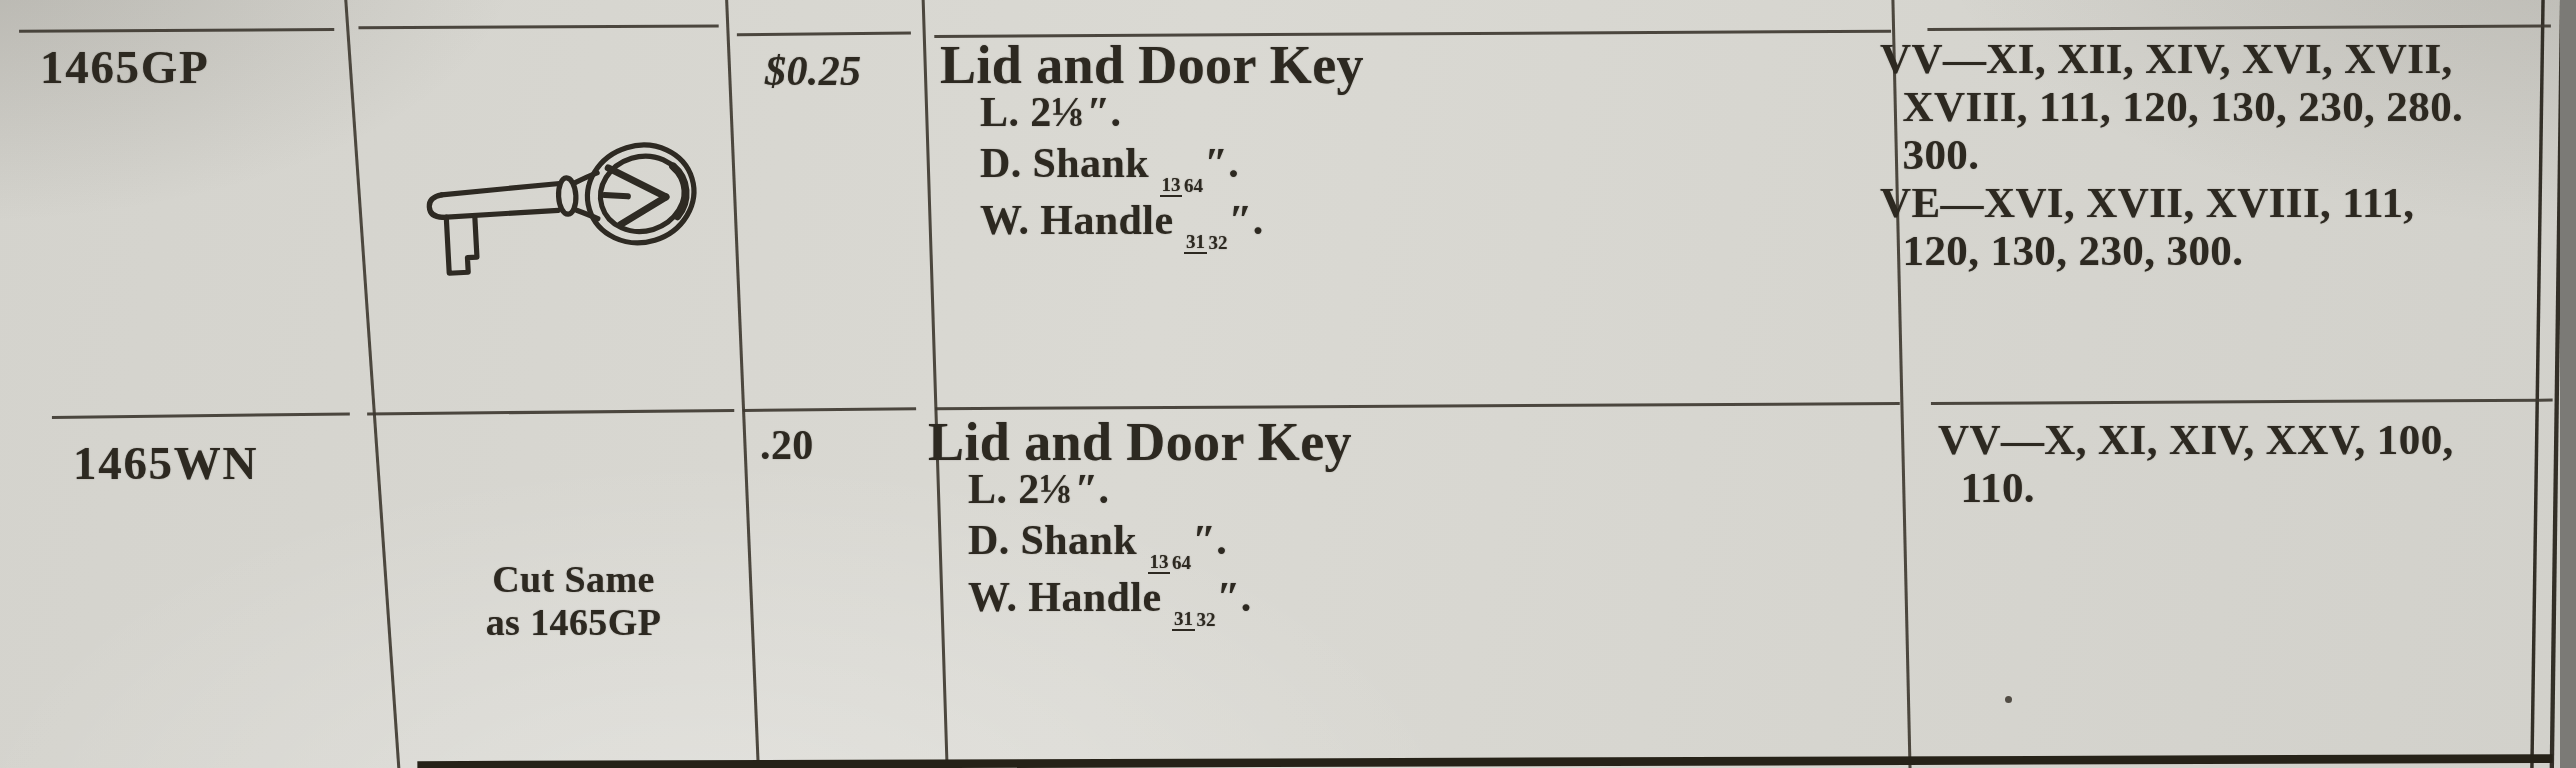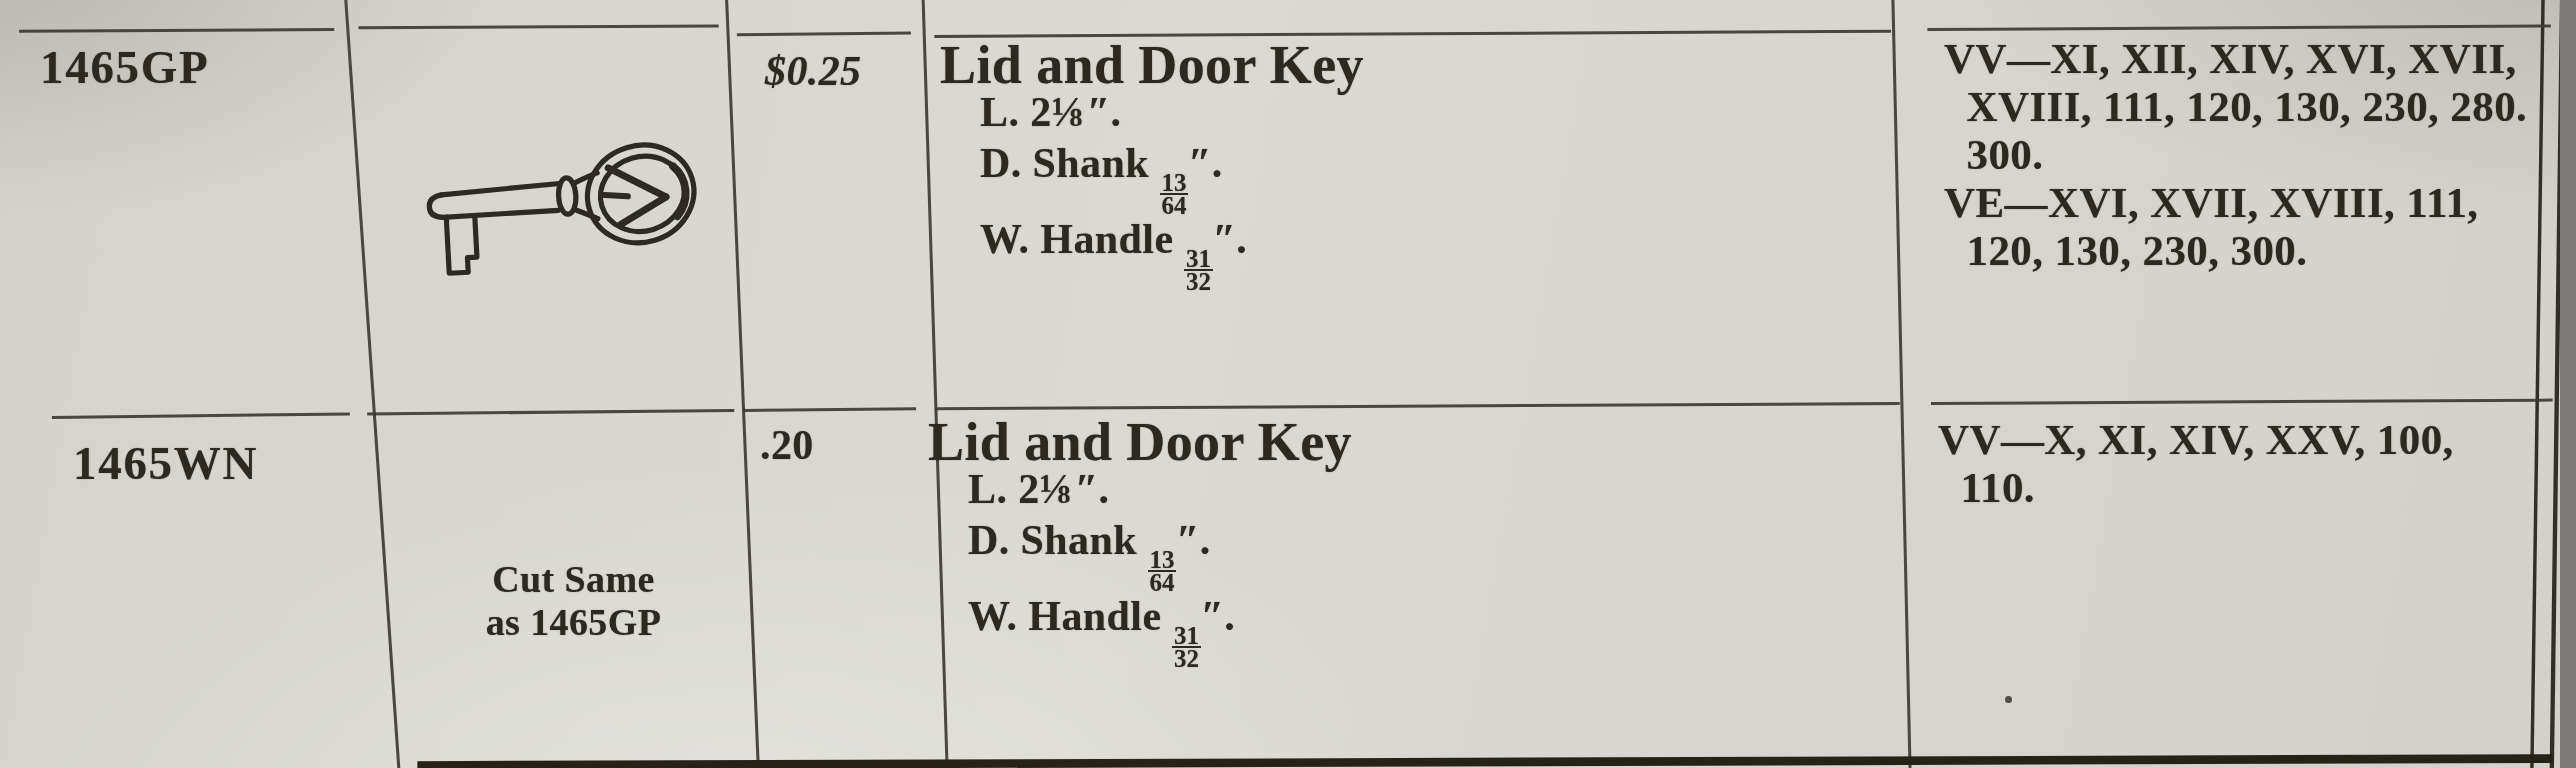--- a/index.html
+++ b/index.html
@@ -15,21 +15,21 @@
   .abs{position:absolute;}
   .txt{white-space:nowrap;text-shadow:0 0 1.3px rgba(45,40,33,.45);letter-spacing:0.4px;}
   .partnum{font-size:47px;letter-spacing:1.7px;}
   .price{font-size:42px;}
   .desc .desc-title{font-size:54px;line-height:47px;white-space:nowrap;}
   .desc .desc-line{font-size:42px;line-height:47px;margin-left:40px;white-space:nowrap;}
   .models{font-size:43px;line-height:48px;}
   .models .model-line{white-space:nowrap;}
   .models .indent{margin-left:22.5px;}
   .note{font-size:38px;line-height:43px;text-align:center;}
-  .vfrac{display:inline-flex;flex-direction:column;align-items:center;vertical-align:-14px;line-height:21px;font-size:25px;letter-spacing:0;}
+  .vfrac{display:inline-flex;flex-direction:row;align-items:center;vertical-align:-14px;line-height:21px;font-size:19px;letter-spacing:0;}
   .vfrac .num:not(:empty){border-bottom:2.6px solid currentColor;padding:0 1.7px;}
   .vfrac .den{padding:0 1.7px;}
   .speck{width:7px;height:7px;border-radius:50%;background:#39342c;opacity:.85;}
   .rules{left:0;top:0;}
 </style>
 </head>
 <body>
 
 <div class="sheet">
 
@@ -99,21 +99,21 @@
         </span><span>″.</span>
     </div>
     <div class="desc-line txt">
       <span>W. Handle </span><span class="vfrac">
           <span class="num">31</span>
           <span class="den">32</span>
         </span><span>″.</span>
     </div>
   </div>
 
-  <div class="abs models txt" style="left:1944px;top:35px;">
+  <div class="abs models txt" style="left:1880px;top:35px;">
     <div class="model-line">VV—XI, XII, XIV, XVI, XVII,</div>
     <div class="model-line indent">XVIII, 111, 120, 130, 230, 280.</div>
     <div class="model-line indent">300.</div>
     <div class="model-line">VE—XVI, XVII, XVIII, 111,</div>
     <div class="model-line indent">120, 130, 230, 300.</div>
   </div>
 
   <div class="abs txt partnum" style="left:73px;top:412px;margin-top:24px;">1465WN</div>
 
   <div class="abs note txt" style="left:461px;top:558px;width:225px;">

